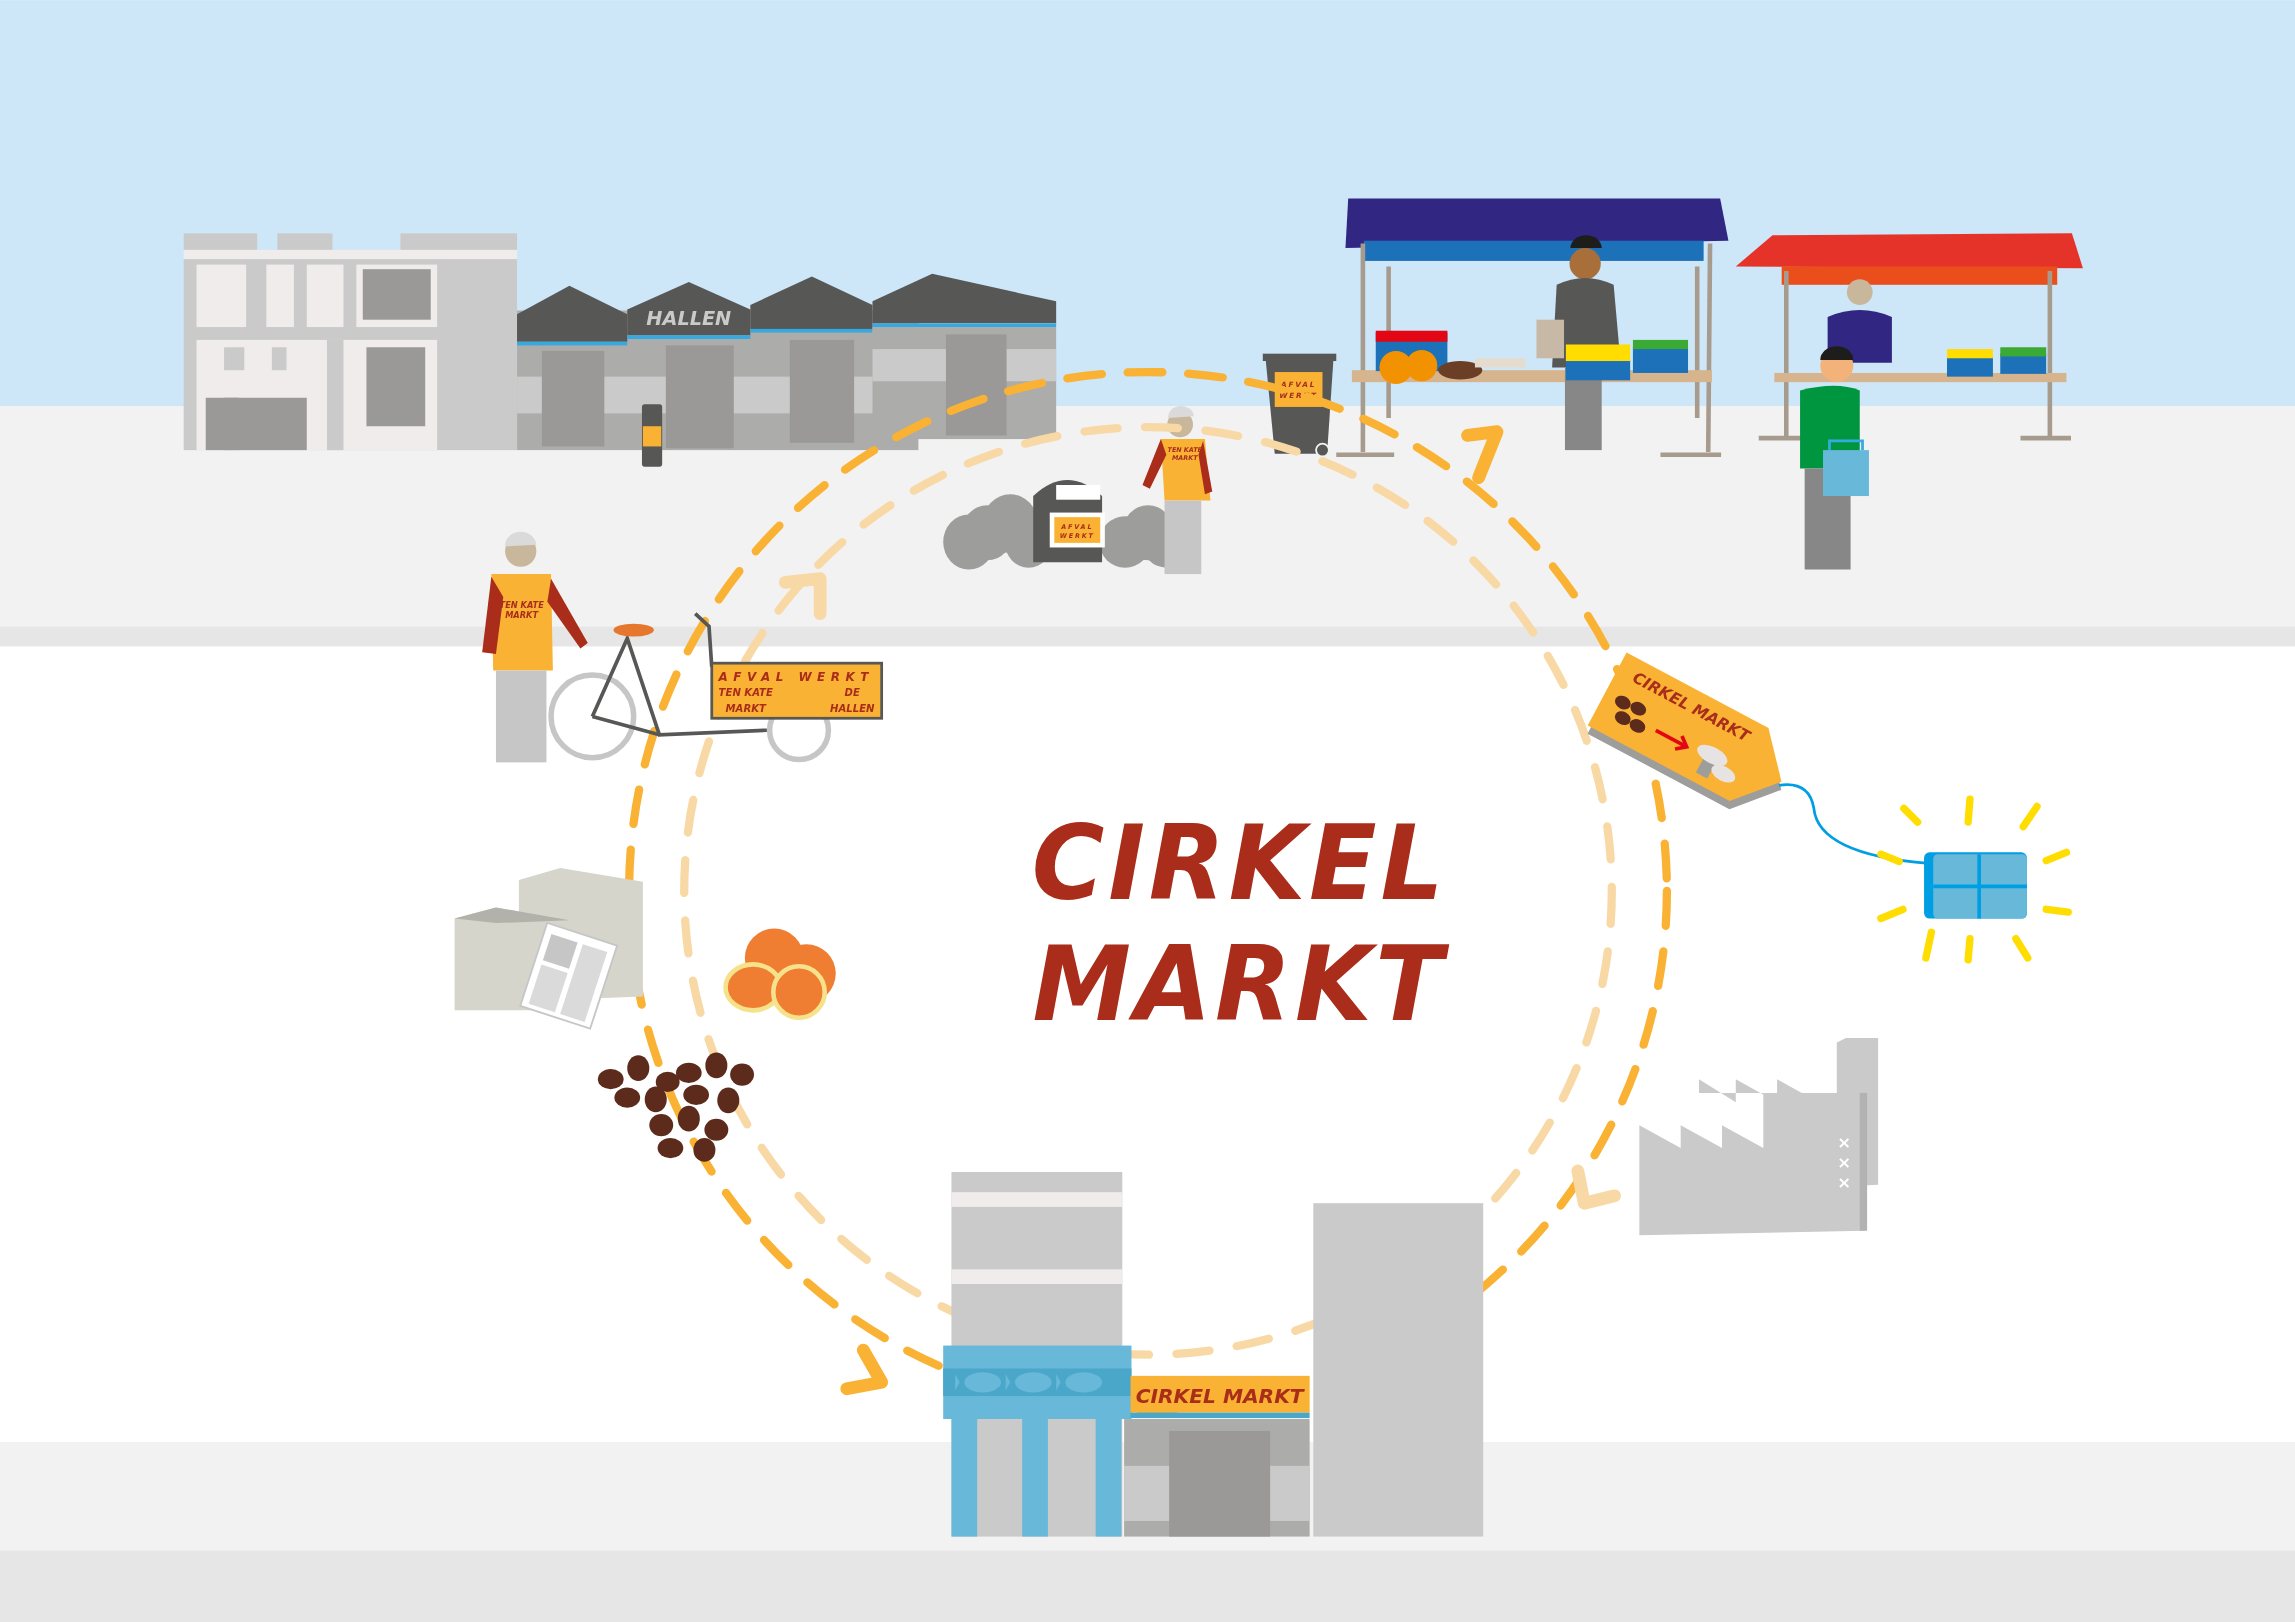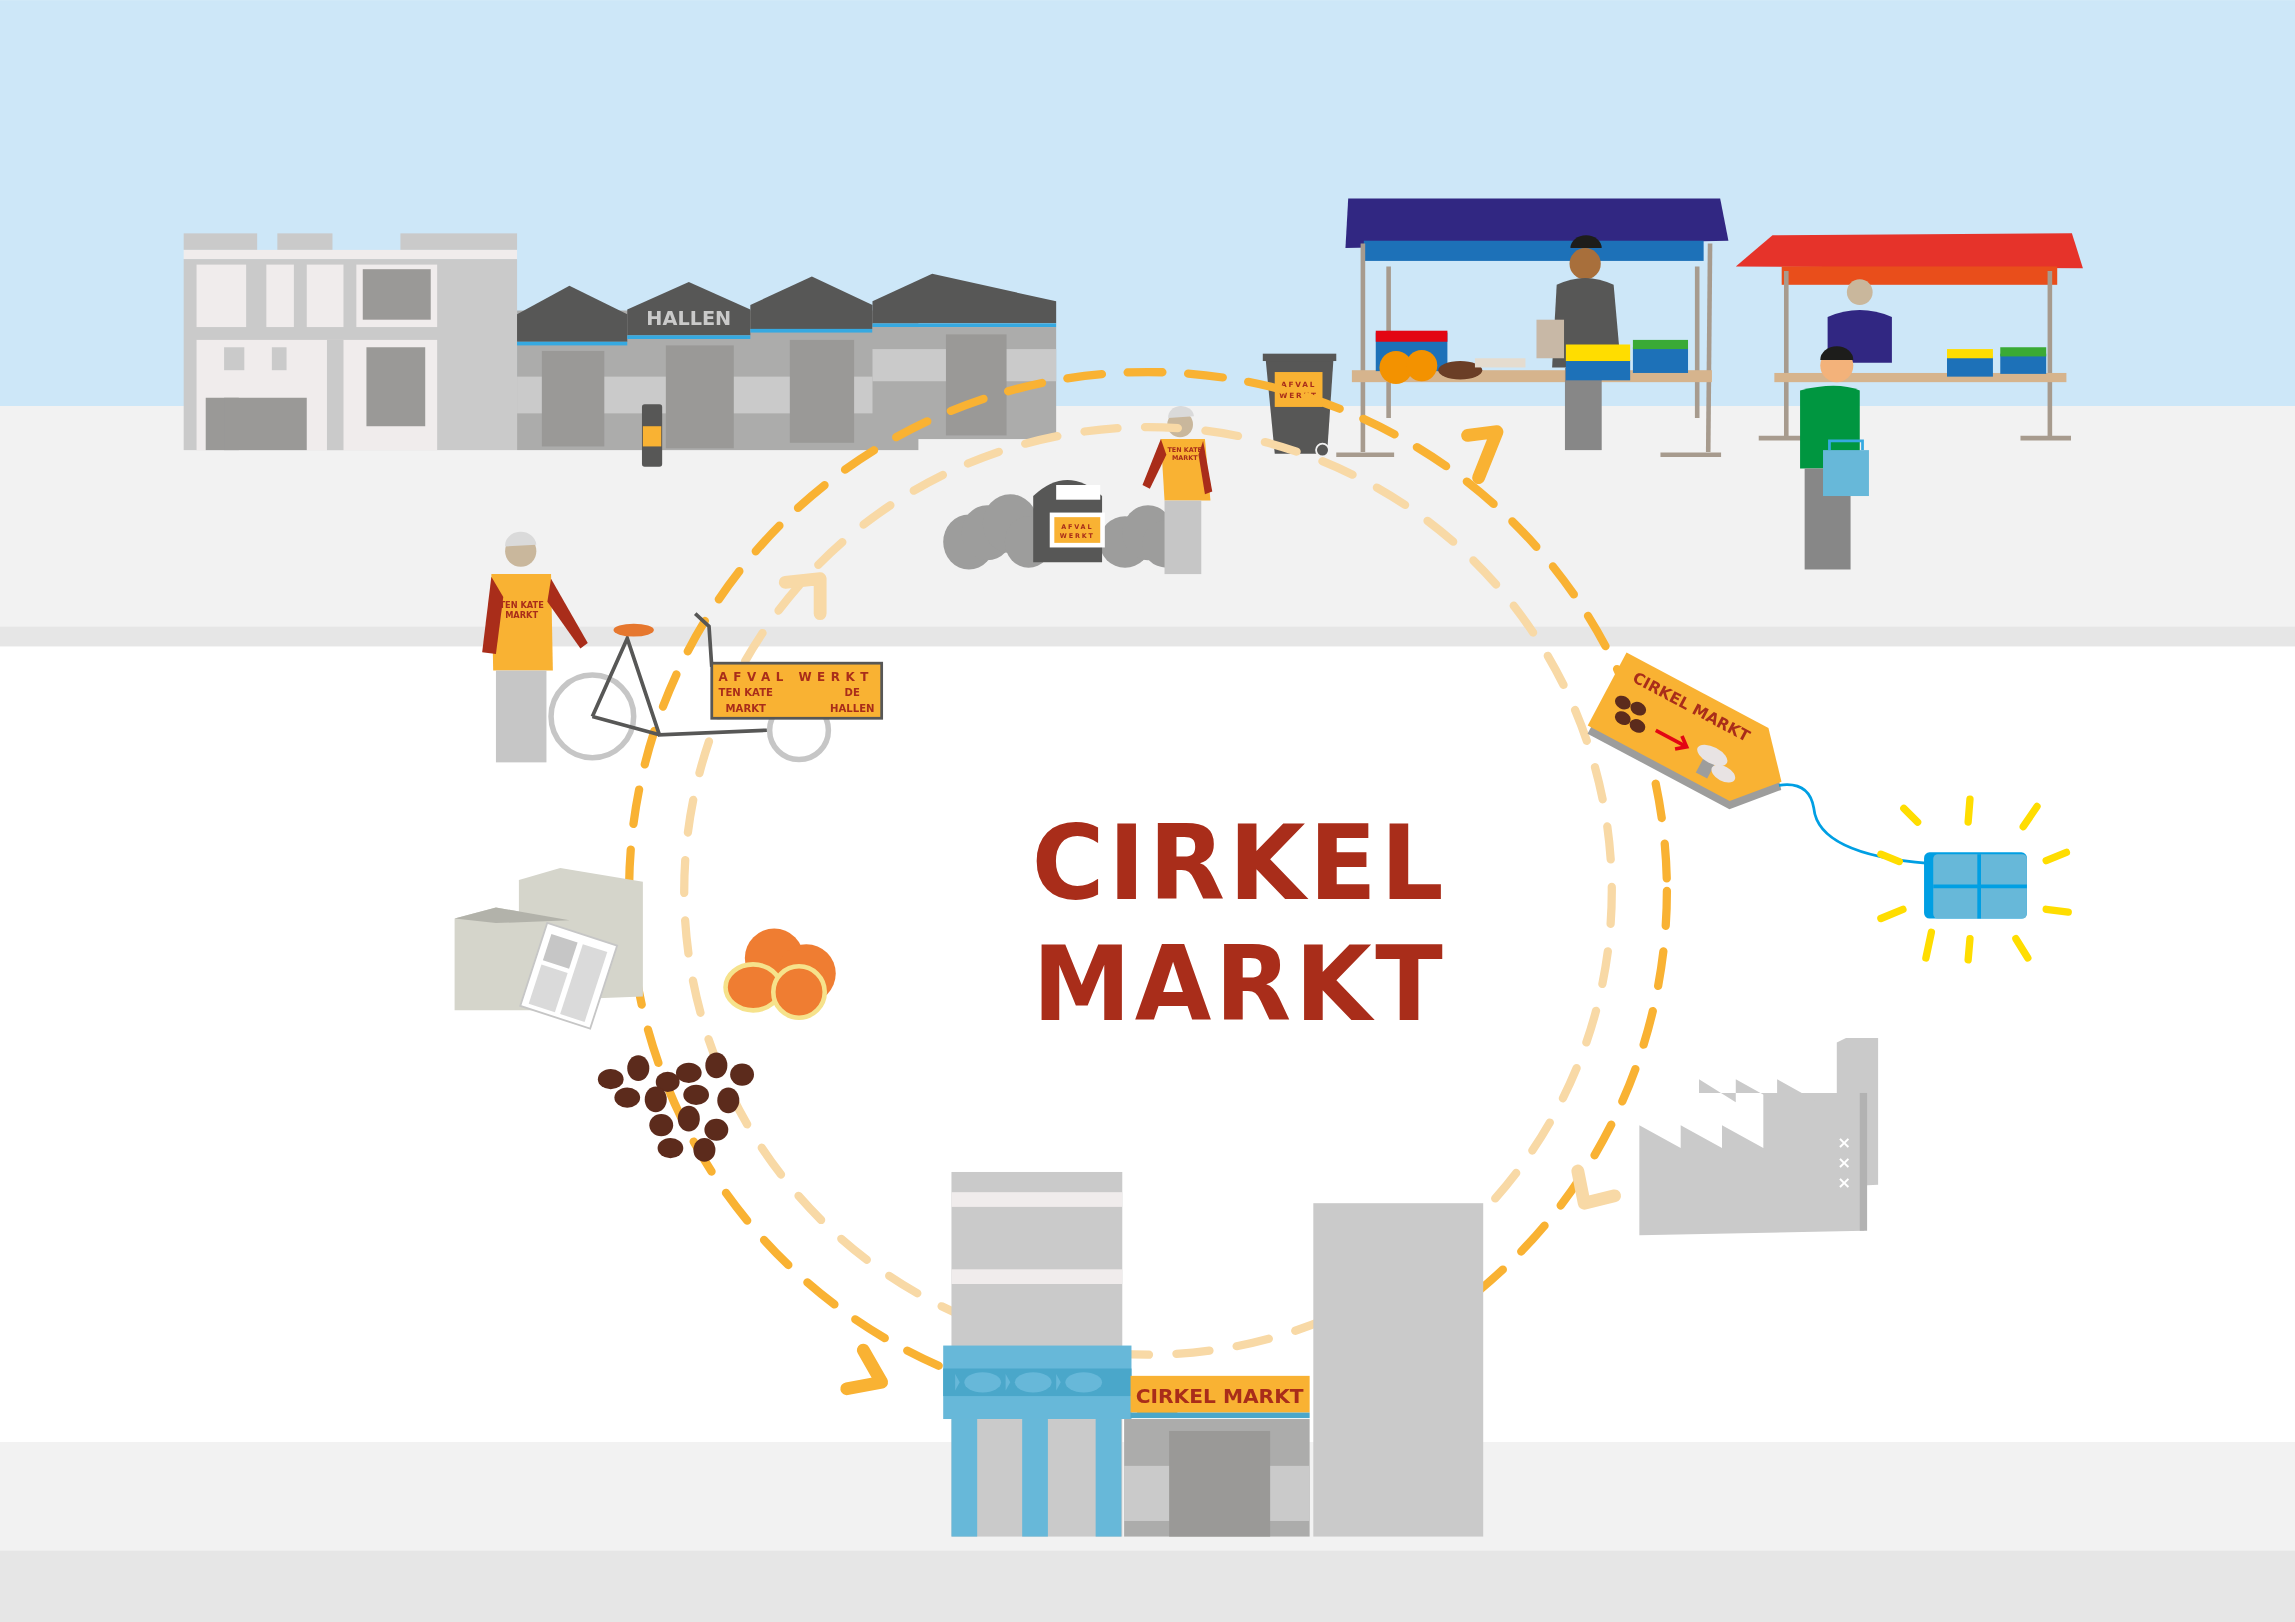--- a/index.html
+++ b/index.html
@@ -1,17 +1,17 @@
 <!DOCTYPE html>
 <html style="font-size:14.7px"><head>
 <meta charset="utf-8">
 <style>
   html, body { margin: 0; padding: 0; }
   body { width: 2296px; height: 1623px; overflow: hidden; background: #ffffff; font-family: "DejaVu Sans", sans-serif; }
-  .scene { position: relative; width: 2148px; height: 1623px; }
+  .scene { position: relative; width: 2148px; height: 1623px; font-style: italic; }
   svg { position: absolute; left: 0; top: 0; }
   .title {
     position: absolute; left: 854px; top: 808px; width: 771px; text-align: center;
     font-family: "DejaVu Sans", sans-serif; font-weight: bold; font-size: 99px;
     letter-spacing: 3.7px; color: #a92d1a; transform: scaleY(1.05);
   }
   .svg-text { font-family: "DejaVu Sans", sans-serif; font-weight: bold; }
 </style>
 </head>
 <body>

